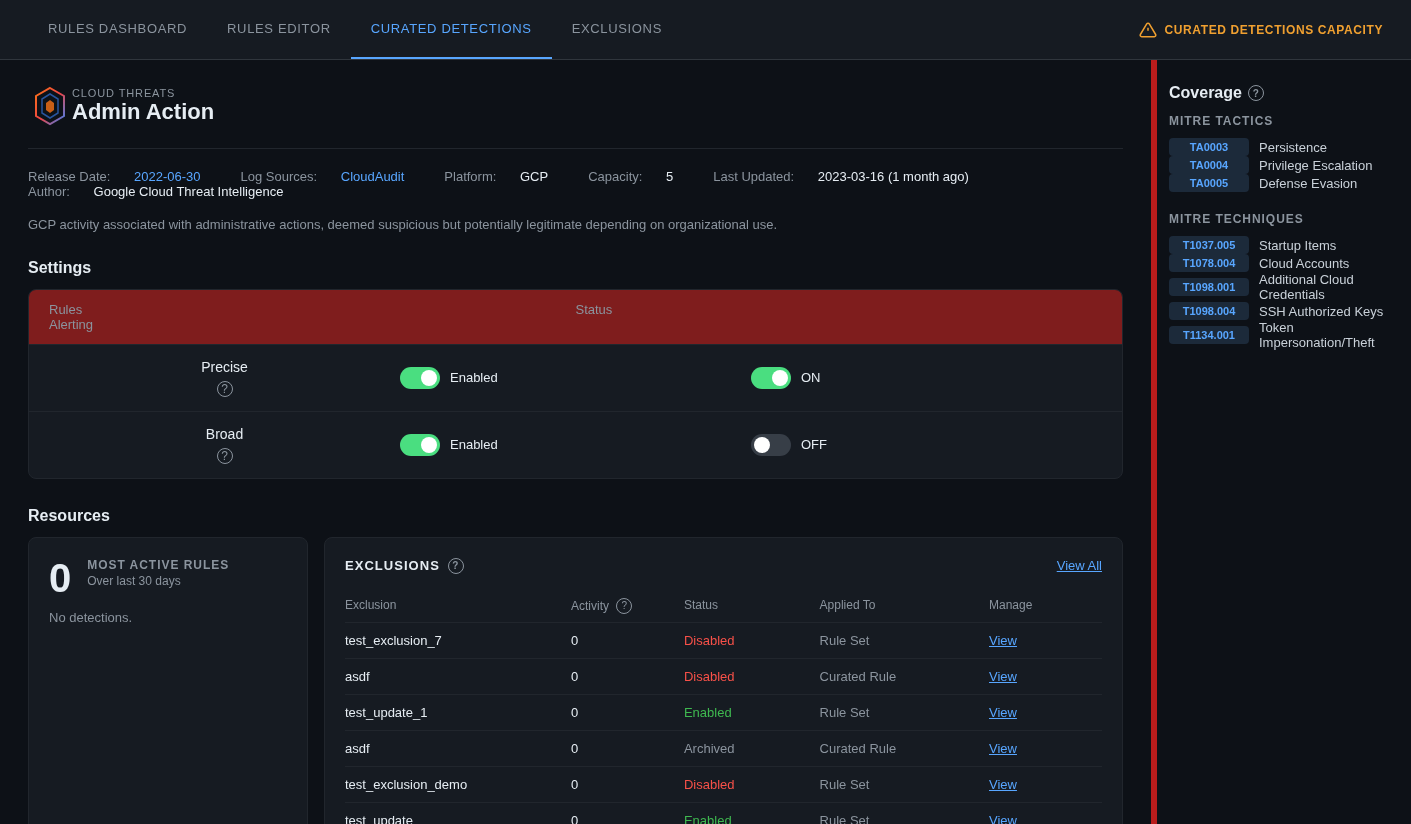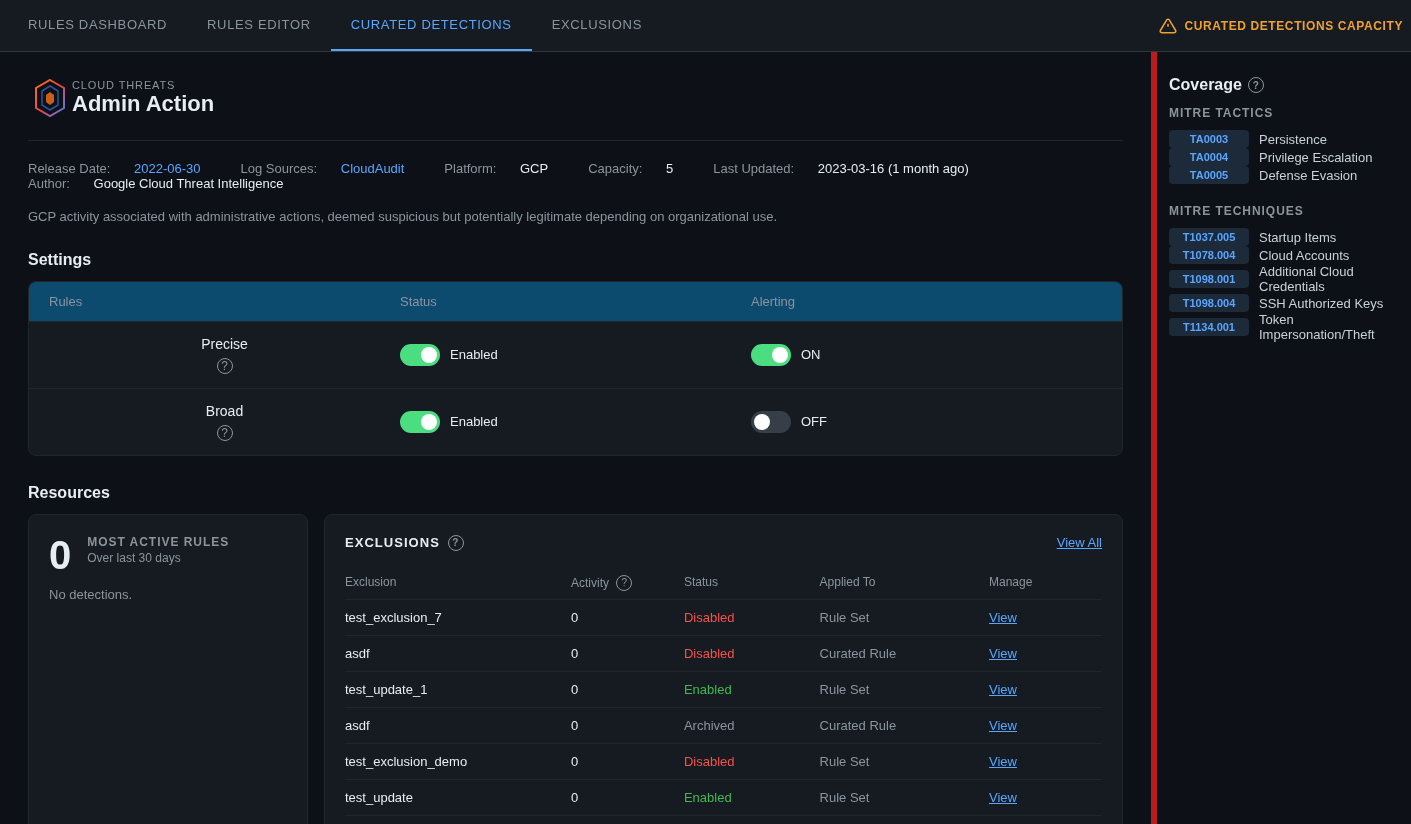--- a/index.html
+++ b/index.html
@@ -12,22 +12,22 @@
       width: 1411px;
       overflow-x: hidden;
     }
 
     
     .top-nav {
       display: flex;
       align-items: center;
       background: #161b22;
       border-bottom: 1px solid #30363d;
-      height: 52px;
-      padding: 0 8px;
+      height: 60px;
+      padding: 0 28px;
       justify-content: space-between;
     }
     .nav-tabs {
       display: flex;
       gap: 0;
       height: 100%;
     }
     .nav-tab {
       display: flex;
       align-items: center;
@@ -132,23 +132,23 @@
 
     .settings-table {
       background: #161b22;
       border: 1px solid #21262d;
       border-radius: 8px;
       overflow: hidden;
       margin-bottom: 28px;
     }
     .settings-header {
       display: grid;
-      grid-template-columns: 1fr 1fr 1fr;
+      grid-template-columns: 1fr 1fr;
       padding: 12px 20px;
-      background: #0c4a6e;
+      background: #7f1d1d;
       border-bottom: 1px solid #21262d;
       font-size: 13px;
       color: #8b949e;
       font-weight: 500;
     }
     .settings-row {
       display: grid;
       grid-template-columns: 1fr 1fr 1fr;
       padding: 14px 20px;
       align-items: center;

